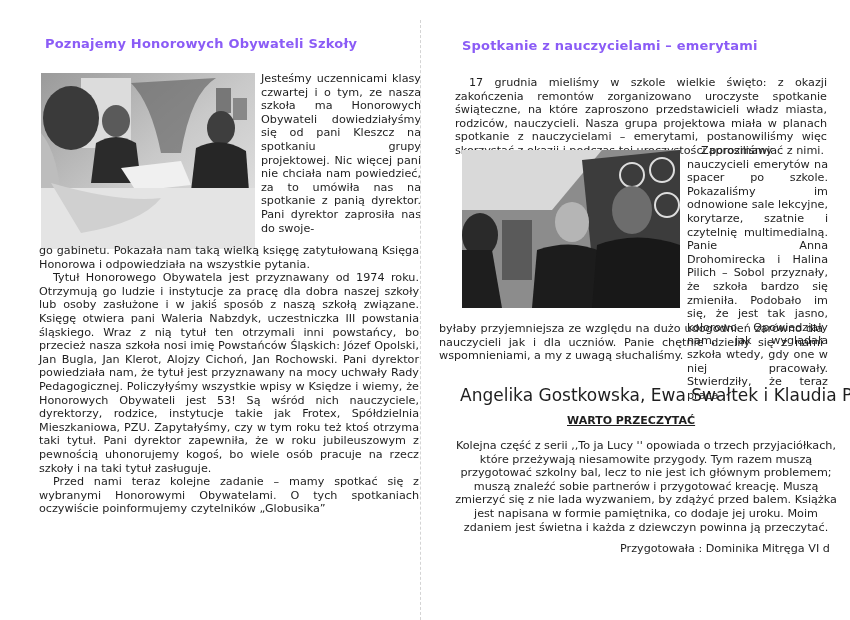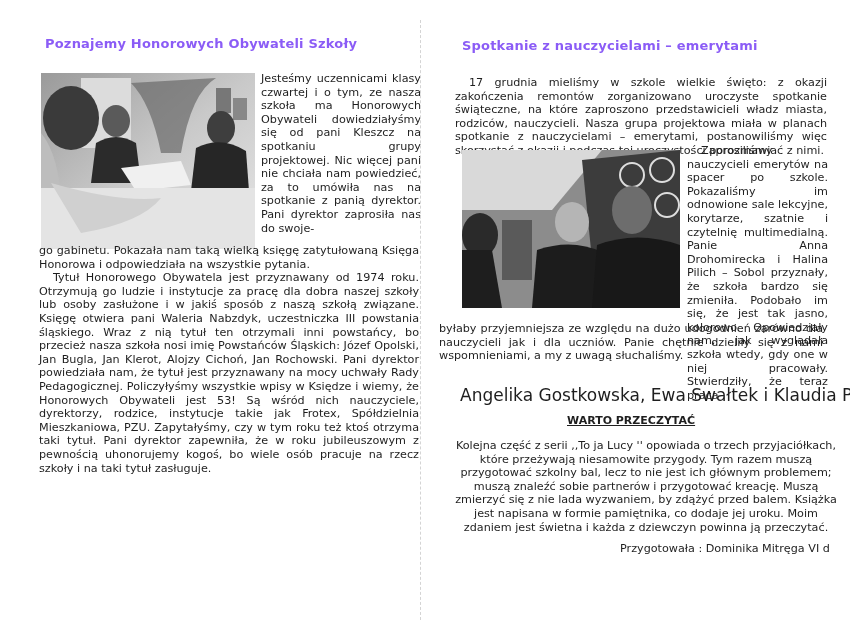--- a/index.html
+++ b/index.html
@@ -60,20 +60,21 @@
       <path d="M10 110 Q80 130 120 125 Q100 150 40 160 Z" fill="#d0d0d0"></path>
     </svg>
   </div>
 
   <div class="text p1">
     <p>Jesteśmy uczennicami klasy czwartej i o tym, ze nasza szkoła ma Honorowych Obywateli dowiedziałyśmy się od pani Kleszcz na spotkaniu grupy projektowej. Nic więcej pani nie chciała nam powiedzieć, za to umówiła nas na spotkanie z panią dyrektor. Pani dyrektor zaprosiła nas do swoje-</p>
   </div>
   <div class="text p1cont">
     <p>go gabinetu. Pokazała nam taką wielką księgę zatytułowaną Księga Honorowa i odpowiedziała na wszystkie pytania.</p>
     <p class="indent">Tytuł Honorowego Obywatela jest przyznawany od 1974 roku. Otrzymują go ludzie i instytucje za pracę dla dobra naszej szkoły lub osoby zasłużone i w jakiś sposób z naszą szkołą związane. Księgę otwiera pani Waleria Nabzdyk, uczestniczka III powstania śląskiego. Wraz z nią tytuł ten otrzymali inni powstańcy, bo przecież nasza szkoła nosi imię Powstańców Śląskich: Józef Opolski, Jan Bugla, Jan Klerot, Alojzy Cichoń, Jan Rochowski. Pani dyrektor powiedziała nam, że tytuł jest przyznawany na mocy uchwały Rady Pedagogicznej. Policzyłyśmy wszystkie wpisy w Księdze i wiemy, że Honorowych Obywateli jest 53! Są wśród nich nauczyciele, dyrektorzy, rodzice, instytucje takie jak Frotex, Spółdzielnia Mieszkaniowa, PZU. Zapytałyśmy, czy w tym roku też ktoś otrzyma taki tytuł. Pani dyrektor zapewniła, że w roku jubileuszowym z pewnością uhonorujemy kogoś, bo wiele osób pracuje na rzecz szkoły i na taki tytuł zasługuje.</p>
+    <p class="indent">Przed nami teraz kolejne zadanie – mamy spotkać się z wybranymi Honorowymi Obywatelami. O tych spotkaniach oczywiście poinformujemy czytelników „Globusika”</p>
   </div>
 </div>
 
 <div class="fold"></div>
 
 <div class="page right">
   <h1>Spotkanie z nauczycielami – emerytami</h1>
 
   <div class="text r-intro indent">17 grudnia mieliśmy w szkole wielkie święto: z okazji zakończenia remontów zorganizowano uroczyste spotkanie świąteczne, na które zaproszono przedstawicieli władz miasta, rodziców, nauczycieli. Nasza grupa projektowa miała w planach spotkanie z nauczycielami – emerytami, postanowiliśmy więc skorzystać z okazji i podczas tej uroczystości porozmawiać z nimi.</div>
 

